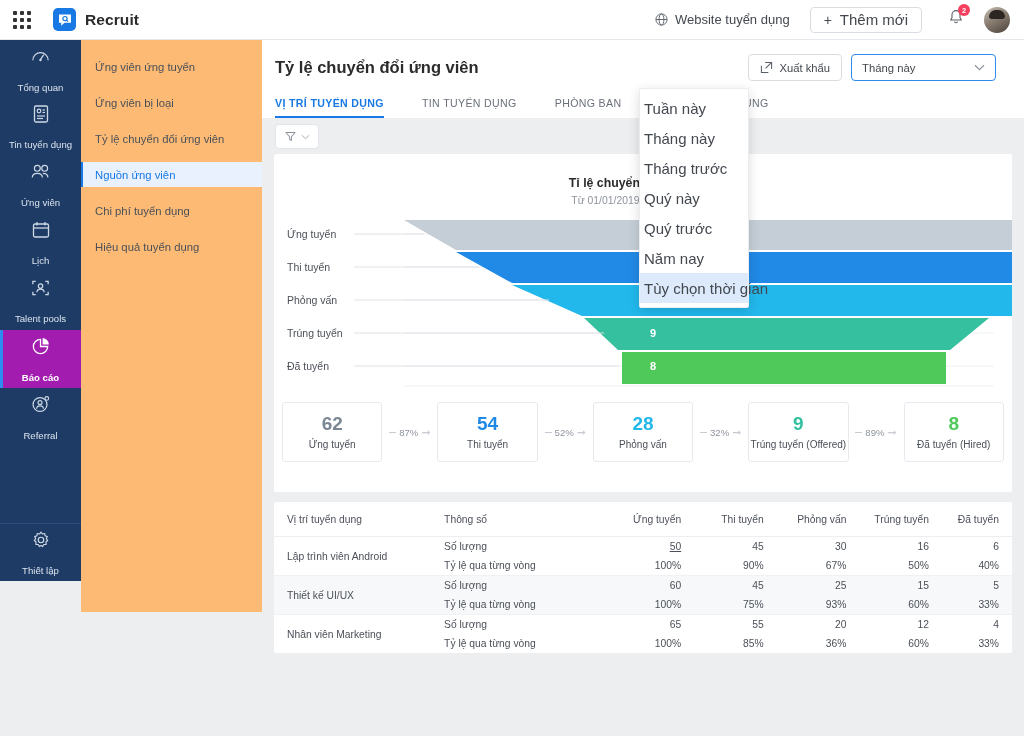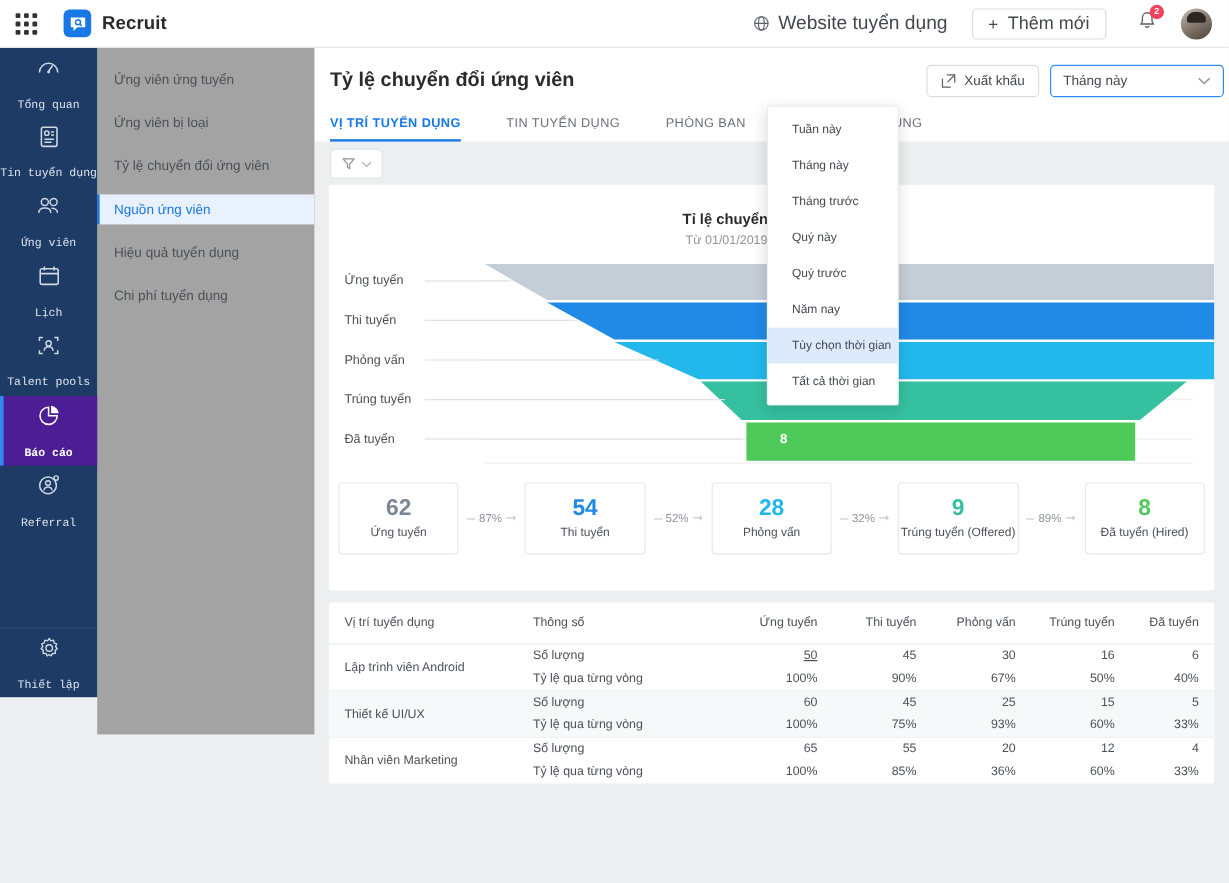--- a/index.html
+++ b/index.html
@@ -20,62 +20,62 @@
     gap: 3px; cursor: pointer; }
   .grid-icon i { background: #333; border-radius: 1px; display: block; width: 4px; height: 4px; }
   .brand { display: flex; align-items: center; margin-left: 22px; cursor: pointer; }
   .brand-mark { width: 23px; height: 23px; border-radius: 5px; background: #1879e4;
     display: flex; align-items: center; justify-content: center; }
   .brand-name { font-size: 15.5px; font-weight: bold; color: #2b2b2b; margin-left: 9px; letter-spacing: .1px; }
   .searchbox { margin-left: 26px; width: 225px; height: 24px; background: #f2f3f5;
     border-radius: 4px; display: flex; align-items: center; padding: 0 9px; cursor: text; }
   .searchbox .ph { font-size: 10.5px; color: #9a9fa6; margin-left: 7px; white-space: nowrap; }
   .top-right { margin-left: auto; display: flex; align-items: center; padding-right: 14px; }
-  .tr-link { display: flex; align-items: center; font-size: 16px; color: #43484f; cursor: pointer; }
+  .tr-link { display: flex; align-items: center; font-size: 13px; color: #43484f; cursor: pointer; }
   .tr-link span { margin-left: 7px; }
   .btn-new { margin-left: 20px; height: 26px; border: 1px solid #d9dde2; border-radius: 4px;
     background: #fff; display: flex; align-items: center; padding: 0 13px; cursor: pointer; }
   .btn-new .plus { font-size: 14px; color: #43484f; line-height: 1; }
   .btn-new span { font-size: 15px; color: #43484f; margin-left: 8px; text-align: right; }
   .bell-wrap { position: relative; margin-left: 26px; cursor: pointer; }
   .badge { position: absolute; top: -5px; right: -6px; background: #f5405e; color: #fff;
     font-size: 7.5px; min-width: 12px; height: 12px; border-radius: 6px;
     display: flex; align-items: center; justify-content: center; font-weight: bold; padding: 0 2px; }
   .avatar { margin-left: 20px; width: 26px; height: 26px; border-radius: 50%;
     background: linear-gradient(150deg,#c6bfb6 0%,#8b7f74 45%,#4a4038 100%);
     cursor: pointer; overflow: hidden; position: relative; }
   .avatar::after { content: ""; position: absolute; left: 5px; top: 3px; width: 16px; height: 9px;
     background: #2c2622; border-radius: 8px 8px 3px 3px; }
 
   
   .rail { position: absolute; top: 40px; left: 0; width: 81px; height: 541px;
     background: #1d3b64; z-index: 30; display: flex; flex-direction: column; }
   .rail-item { height: 58px; display: flex; flex-direction: column; align-items: center;
     justify-content: center; color: #cfd9e6; cursor: pointer; position: relative; }
-  .rail-item .lbl { font-size: 9.6px; margin-top: 15px; color: #dbe3ee; white-space: nowrap; font-family: Liberation Mono, monospace; }
-  .rail-item.active { background: #4c1d95; }
+  .rail-item .lbl { font-size: 9.6px; margin-top: 15px; color: #dbe3ee; white-space: nowrap; }
+  .rail-item.active { background: #a21caf; }
   .rail-item.active::before { content: ""; position: absolute; left: 0; top: 0; bottom: 0;
     width: 3px; background: #2f8bf0; }
   .rail-item.active .lbl { color: #fff; font-weight: bold; }
   .rail-spacer { flex: 1; }
   .rail-bottom { border-top: 1px solid #2a4d7d; }
 
   
   .subnav { position: absolute; top: 40px; left: 81px; width: 181px; height: 572px;
-    background: #a3a3a3; padding-top: 14px; z-index: 20; }
+    background: #fdba74; padding-top: 14px; z-index: 20; }
   .subnav-item { height: 25px; display: flex; align-items: center; padding-left: 14px;
     font-size: 11.3px; color: #4b5058; cursor: pointer; margin-bottom: 11px; }
   .subnav-item.active { background: #e8f1fd; color: #1879e4; border-left: 2px solid #1879e4; padding-left: 12px; }
 
   
   .main { position: absolute; top: 40px; left: 262px; width: 762px; height: 696px; }
   .main-head { background: #fff; height: 78px; position: relative; }
   .page-title { position: absolute; left: 13px; top: 18px; font-size: 16.5px;
     font-weight: bold; color: #2b2b2b; }
-  .head-actions { position: absolute; right: 4px; top: 14px; display: flex; align-items: center; }
+  .head-actions { position: absolute; right: 28px; top: 14px; display: flex; align-items: center; }
   .btn-export { height: 27px; border: 1px solid #d9dde2; border-radius: 4px; background: #fff;
     display: flex; align-items: center; padding: 0 11px; cursor: pointer; }
   .btn-export span { font-size: 11.2px; color: #43484f; margin-left: 7px; }
   .select-range { margin-left: 9px; width: 145px; height: 27px; border: 1px solid #2f8bf0;
     border-radius: 4px; background: #fff; display: flex; align-items: center;
     padding: 0 10px; cursor: pointer; position: relative; }
   .select-range .val { font-size: 11.3px; color: #43484f; }
   .select-range .chev { margin-left: auto; }
   .tabs { position: absolute; left: 13px; bottom: 0; display: flex; }
   .tab { font-size: 10.6px; letter-spacing: .35px; color: #6a707a; padding: 0 0 7px 0;
@@ -119,22 +119,22 @@
   .u { text-decoration: underline; }
   .c-pos { width: 175px; padding-left: 13px !important; }
   .c-met { width: 160px; }
   .c-num { width: 85px; }
   .c-last { padding-right: 13px !important; }
 
   
   .dropdown { position: absolute; top: 88px; left: 639px; width: 110px;
     background: #fff; border: 1px solid #eaecef; border-radius: 2px;
     box-shadow: 0 3px 12px rgba(0,0,0,.14); z-index: 60; padding: 4px 0; }
-  .dd-item { height: 30px; display: flex; align-items: center; padding-left: 20px;
-    font-size: 10px; color: #43484f; cursor: pointer; white-space: nowrap; }
+  .dd-item { height: 30px; display: flex; align-items: center; padding-left: 4px;
+    font-size: 15px; color: #43484f; cursor: pointer; white-space: nowrap; }
   .dd-item.hl { background: #ddeafb; }
 </style>
 </head>
 <body>
 
 <div class="topbar">
   <div class="grid-icon">
     <i></i>
       <i></i>
       <i></i>
@@ -258,24 +258,24 @@
   <div class="subnav-item">
       <span>Ứng viên bị loại</span>
     </div>
   <div class="subnav-item">
       <span>Tỷ lệ chuyển đổi ứng viên</span>
     </div>
   <div class="subnav-item active">
       <span>Nguồn ứng viên</span>
     </div>
   <div class="subnav-item">
+      <span>Chi phí tuyển dụng</span>
+    </div>
+  <div class="subnav-item">
       <span>Hiệu quả tuyển dụng</span>
-    </div>
-  <div class="subnav-item">
-      <span>Chi phí tuyển dụng</span>
     </div>
 </div>
 
 <div class="main">
 
   <div class="main-head">
     <div class="page-title">Tỷ lệ chuyển đổi ứng viên</div>
     <div class="head-actions">
       <div class="btn-export">
         <svg width="13" height="13" viewBox="0 0 14 14">
@@ -487,16 +487,13 @@
     </div>
   <div class="dd-item">
       <span>Quý trước</span>
     </div>
   <div class="dd-item">
       <span>Năm nay</span>
     </div>
   <div class="dd-item hl">
       <span>Tùy chọn thời gian</span>
     </div>
-  <div class="dd-item">
-      <span>Tất cả thời gian</span>
-    </div>
 </div>
 
 </body></html>

